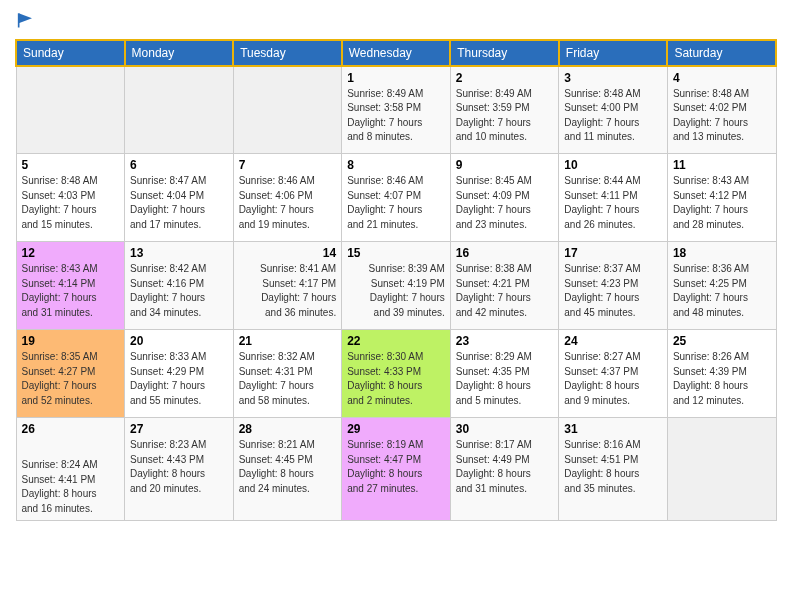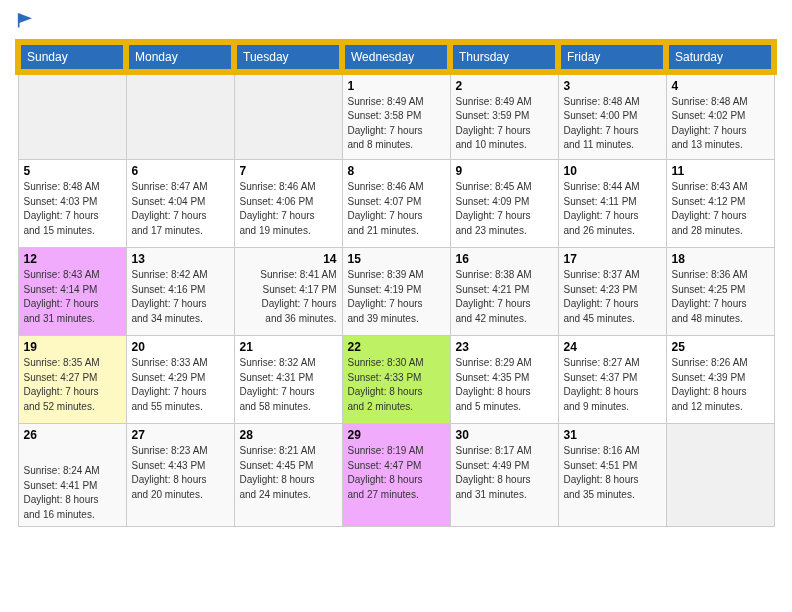--- a/index.html
+++ b/index.html
@@ -56,21 +56,21 @@
       border-collapse: collapse;
       font-size: 10.5px;
     }
     .calendar th {
       background: #2a6ebb;
       color: #fff;
       text-align: left;
       padding: 5px 6px;
       font-size: 12px;
       font-weight: normal;
-      border: 6px solid #eab308;
+      border: 2px solid #eab308;
     }
     .calendar td {
       vertical-align: top;
       border: 1px solid #ccc;
       padding: 4px 5px;
       width: calc(100% / 7);
       height: 88px;
       background: #fff;
     }
     .calendar tr:nth-child(odd) td {
@@ -232,21 +232,21 @@
           </td>
           <td style="background: rgb(249, 249, 249); text-align: right;">
             <div class="day-num">14</div>
             <div class="day-info" style="white-space: pre-line;">Sunrise: 8:41 AM
 Sunset: 4:17 PM
 Daylight: 7 hours
 and 36 minutes.</div>
           </td>
           <td style="background: rgb(249, 249, 249);">
             <div class="day-num">15</div>
-            <div class="day-info" style="white-space: pre-line;">Sunrise: 8:39 AM
+            <div class="day-info" style="white-space: pre-line; text-align: right;">Sunrise: 8:39 AM
 Sunset: 4:19 PM
 Daylight: 7 hours
 and 39 minutes.</div>
           </td>
           <td style="background: rgb(249, 249, 249);">
             <div class="day-num">16</div>
             <div class="day-info" style="white-space: pre-line;">Sunrise: 8:38 AM
 Sunset: 4:21 PM
 Daylight: 7 hours
 and 42 minutes.</div>
@@ -260,21 +260,21 @@
           </td>
           <td style="background: rgb(249, 249, 249);">
             <div class="day-num">18</div>
             <div class="day-info" style="white-space: pre-line;">Sunrise: 8:36 AM
 Sunset: 4:25 PM
 Daylight: 7 hours
 and 48 minutes.</div>
           </td>
         </tr>
         <tr>
-          <td style="background: #fef9c3;">
+          <td style="background: #fdba74;">
             <div class="day-num">19</div>
             <div class="day-info" style="white-space: pre-line;">Sunrise: 8:35 AM
 Sunset: 4:27 PM
 Daylight: 7 hours
 and 52 minutes.</div>
           </td>
           <td style="background: rgb(255, 255, 255);">
             <div class="day-num">20</div>
             <div class="day-info" style="white-space: pre-line;">Sunrise: 8:33 AM
 Sunset: 4:29 PM

